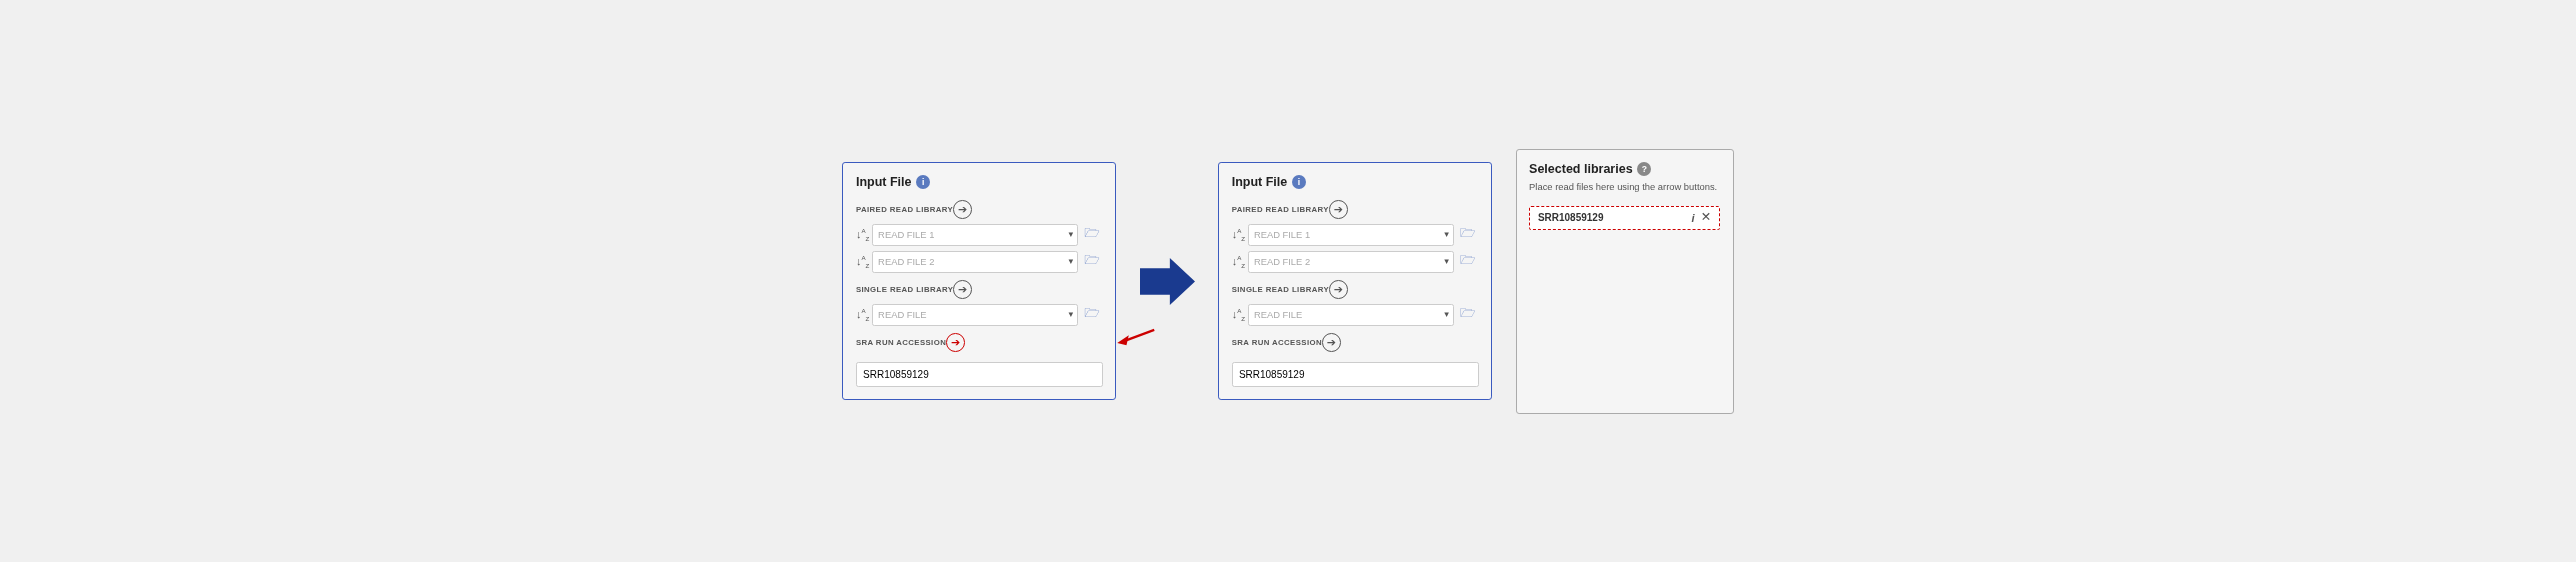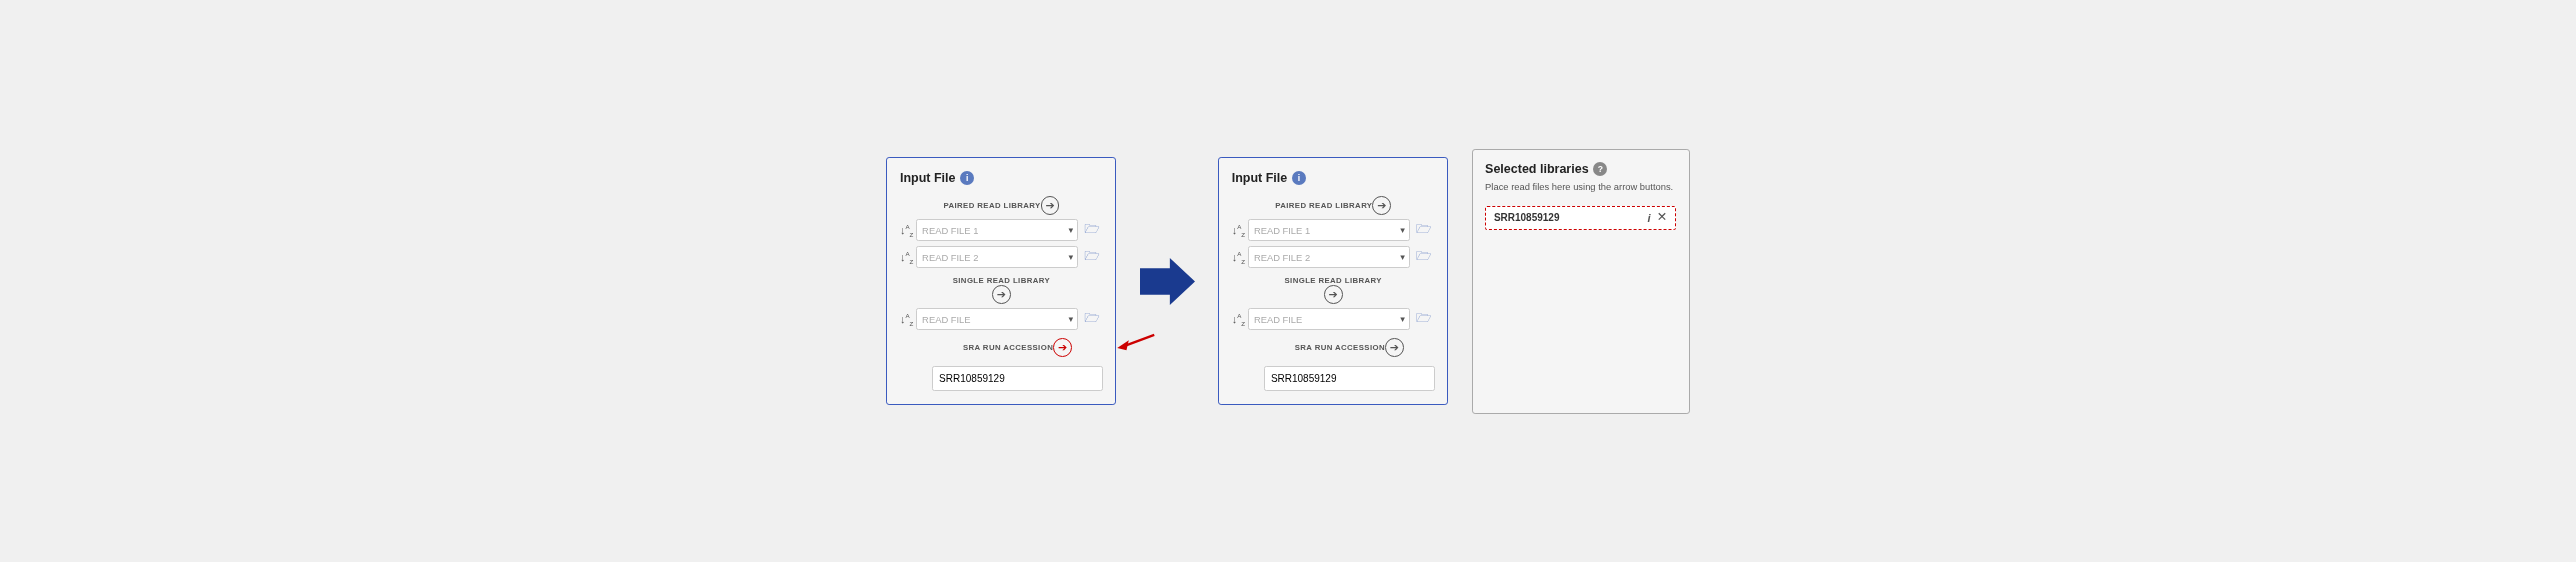--- a/index.html
+++ b/index.html
@@ -17,21 +17,21 @@
       display: flex;
       align-items: center;
       gap: 23.4px;
     }
 
     .panel {
       background: #f5f5f5;
       border: 1.6px solid #3a5abf;
       border-radius: 3.1px;
       padding: 12.5px;
-      width: 230px;
+      width: 274px;
     }
 
     .panel-title {
       font-size: 12.5px;
       font-weight: bold;
       color: #222;
       margin-bottom: 11px;
       display: flex;
       align-items: center;
       gap: 4.7px;
@@ -61,21 +61,21 @@
       background: #888;
       color: white;
       font-size: 8.6px;
       font-weight: bold;
       cursor: pointer;
     }
 
     .section-header {
       display: flex;
       align-items: center;
-      justify-content: center;
+      justify-content: flex-start;
       margin-bottom: 4.7px;
     }
 
     .section-label {
       font-size: 7.8px;
       font-weight: bold;
       color: #555;
       letter-spacing: 0.4px;
       text-transform: uppercase;
     }
@@ -143,26 +143,24 @@
       cursor: pointer;
       display: flex;
       align-items: center;
       justify-content: center;
       font-size: 12.5px;
       color: #5a7abf;
     }
 
     .section-gap {
       margin-top: 7.8px;
-      flex-direction: column;
     }
 
     .sra-section {
       margin-top: 7.8px;
-      margin-left: 32px;
     }
 
     .sra-input {
       width: 100%;
       height: 25px;
       border: 0.8px solid #ccc;
       border-radius: 2.3px;
       padding: 0 6.2px;
       font-size: 10px;
       background: white;

